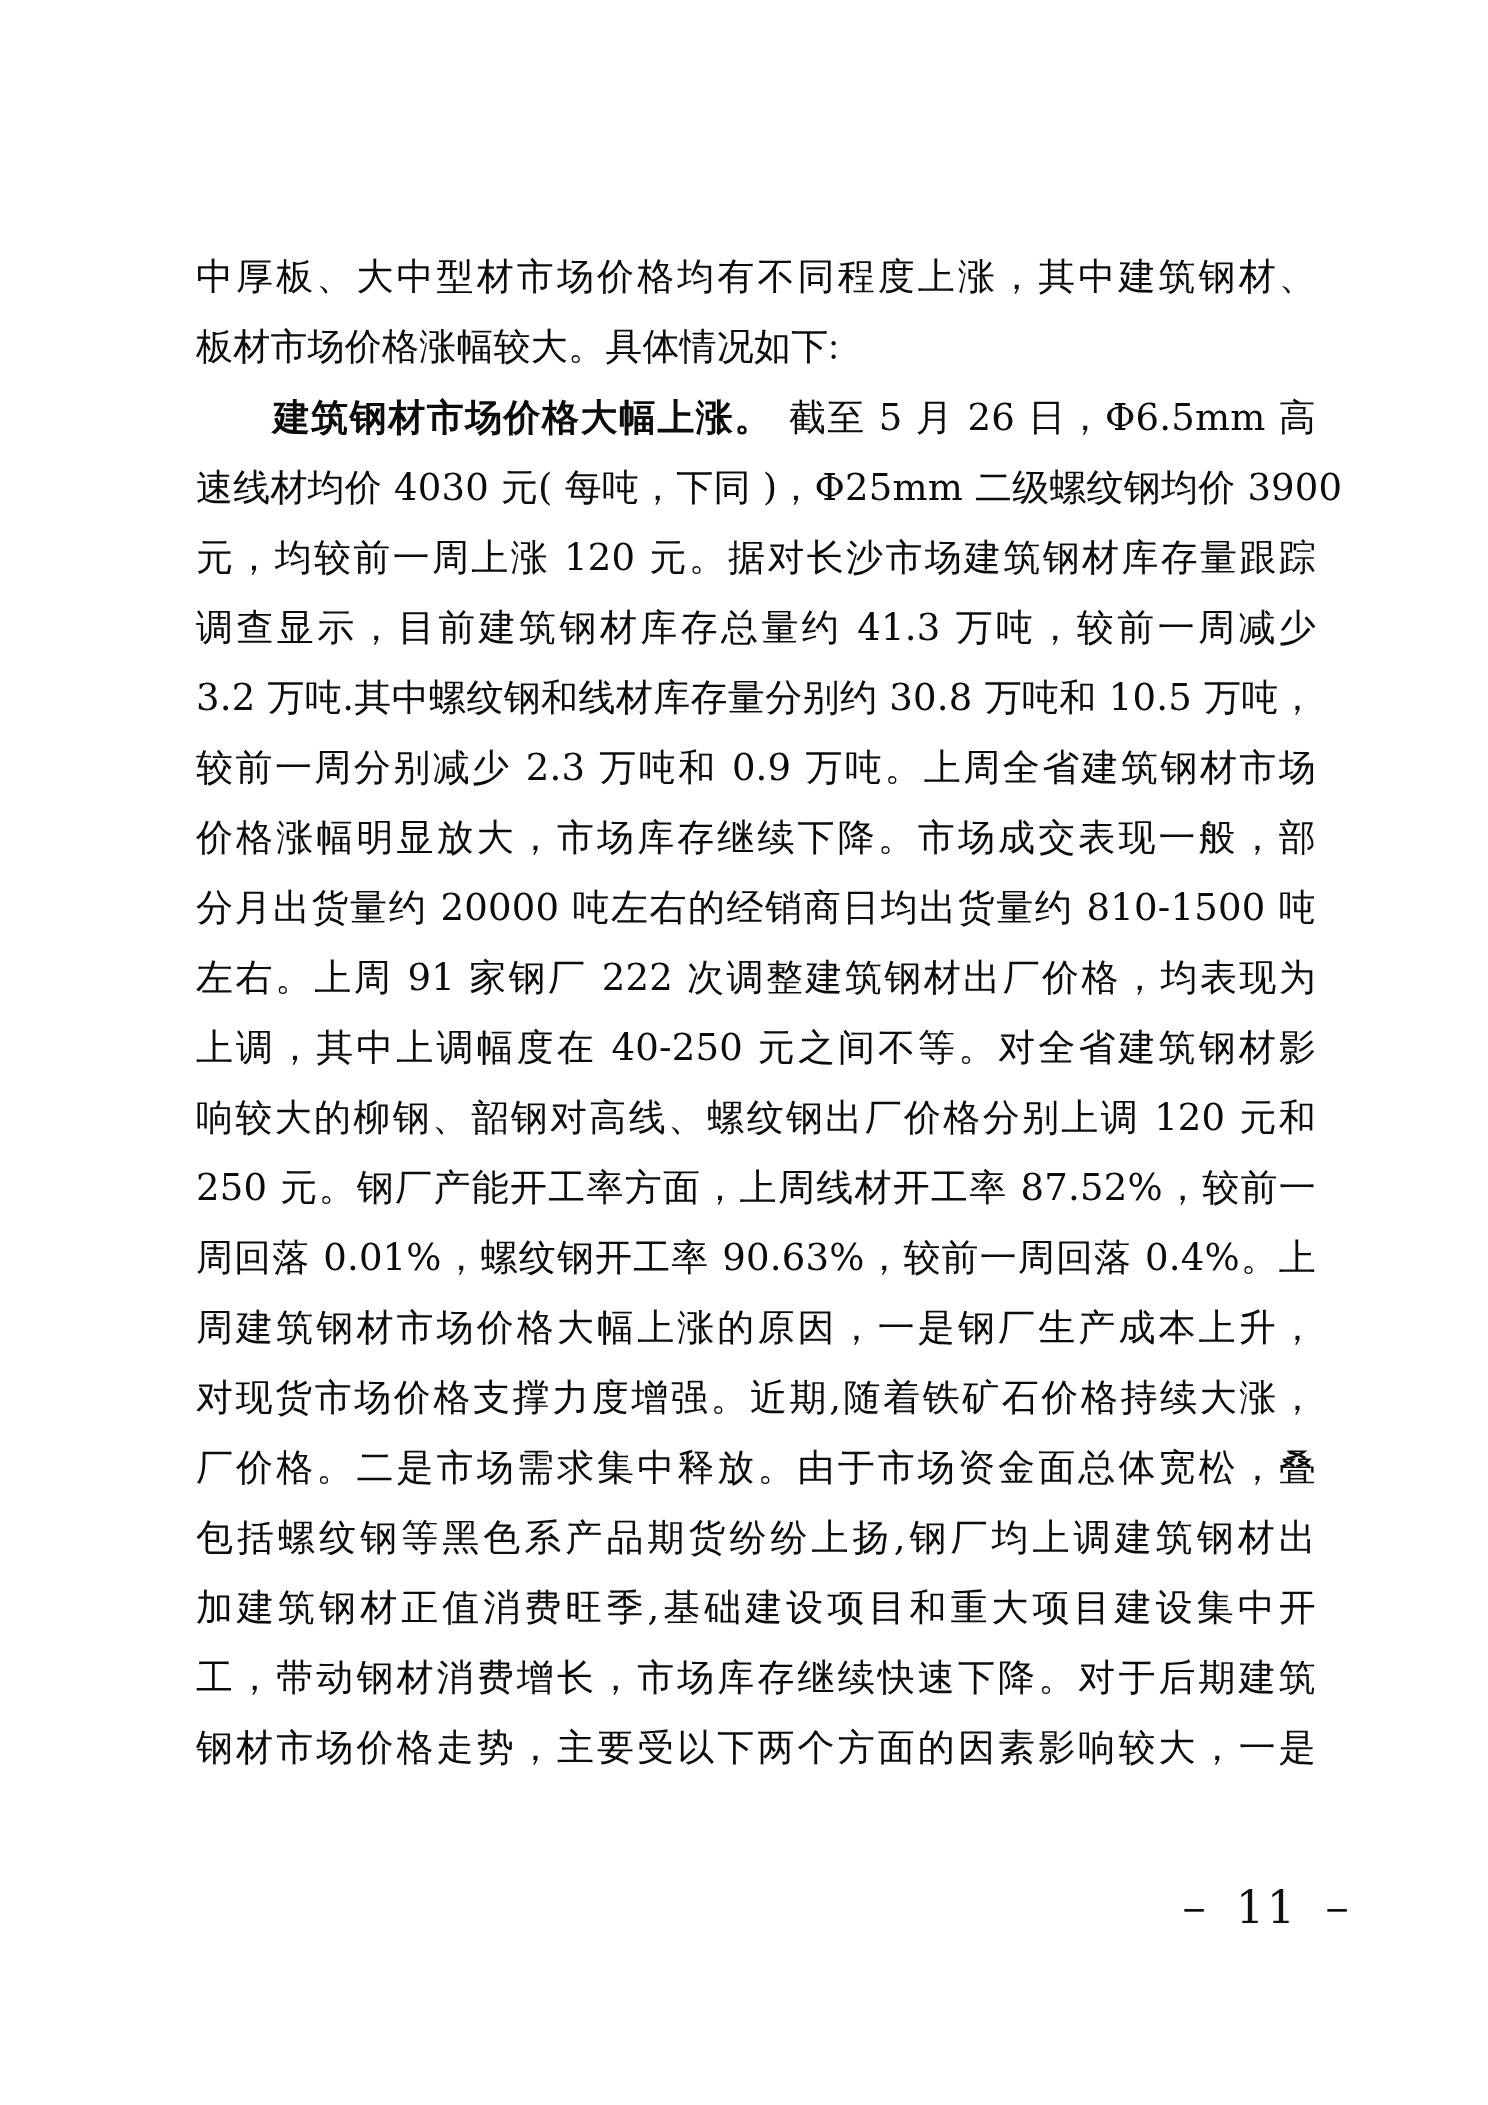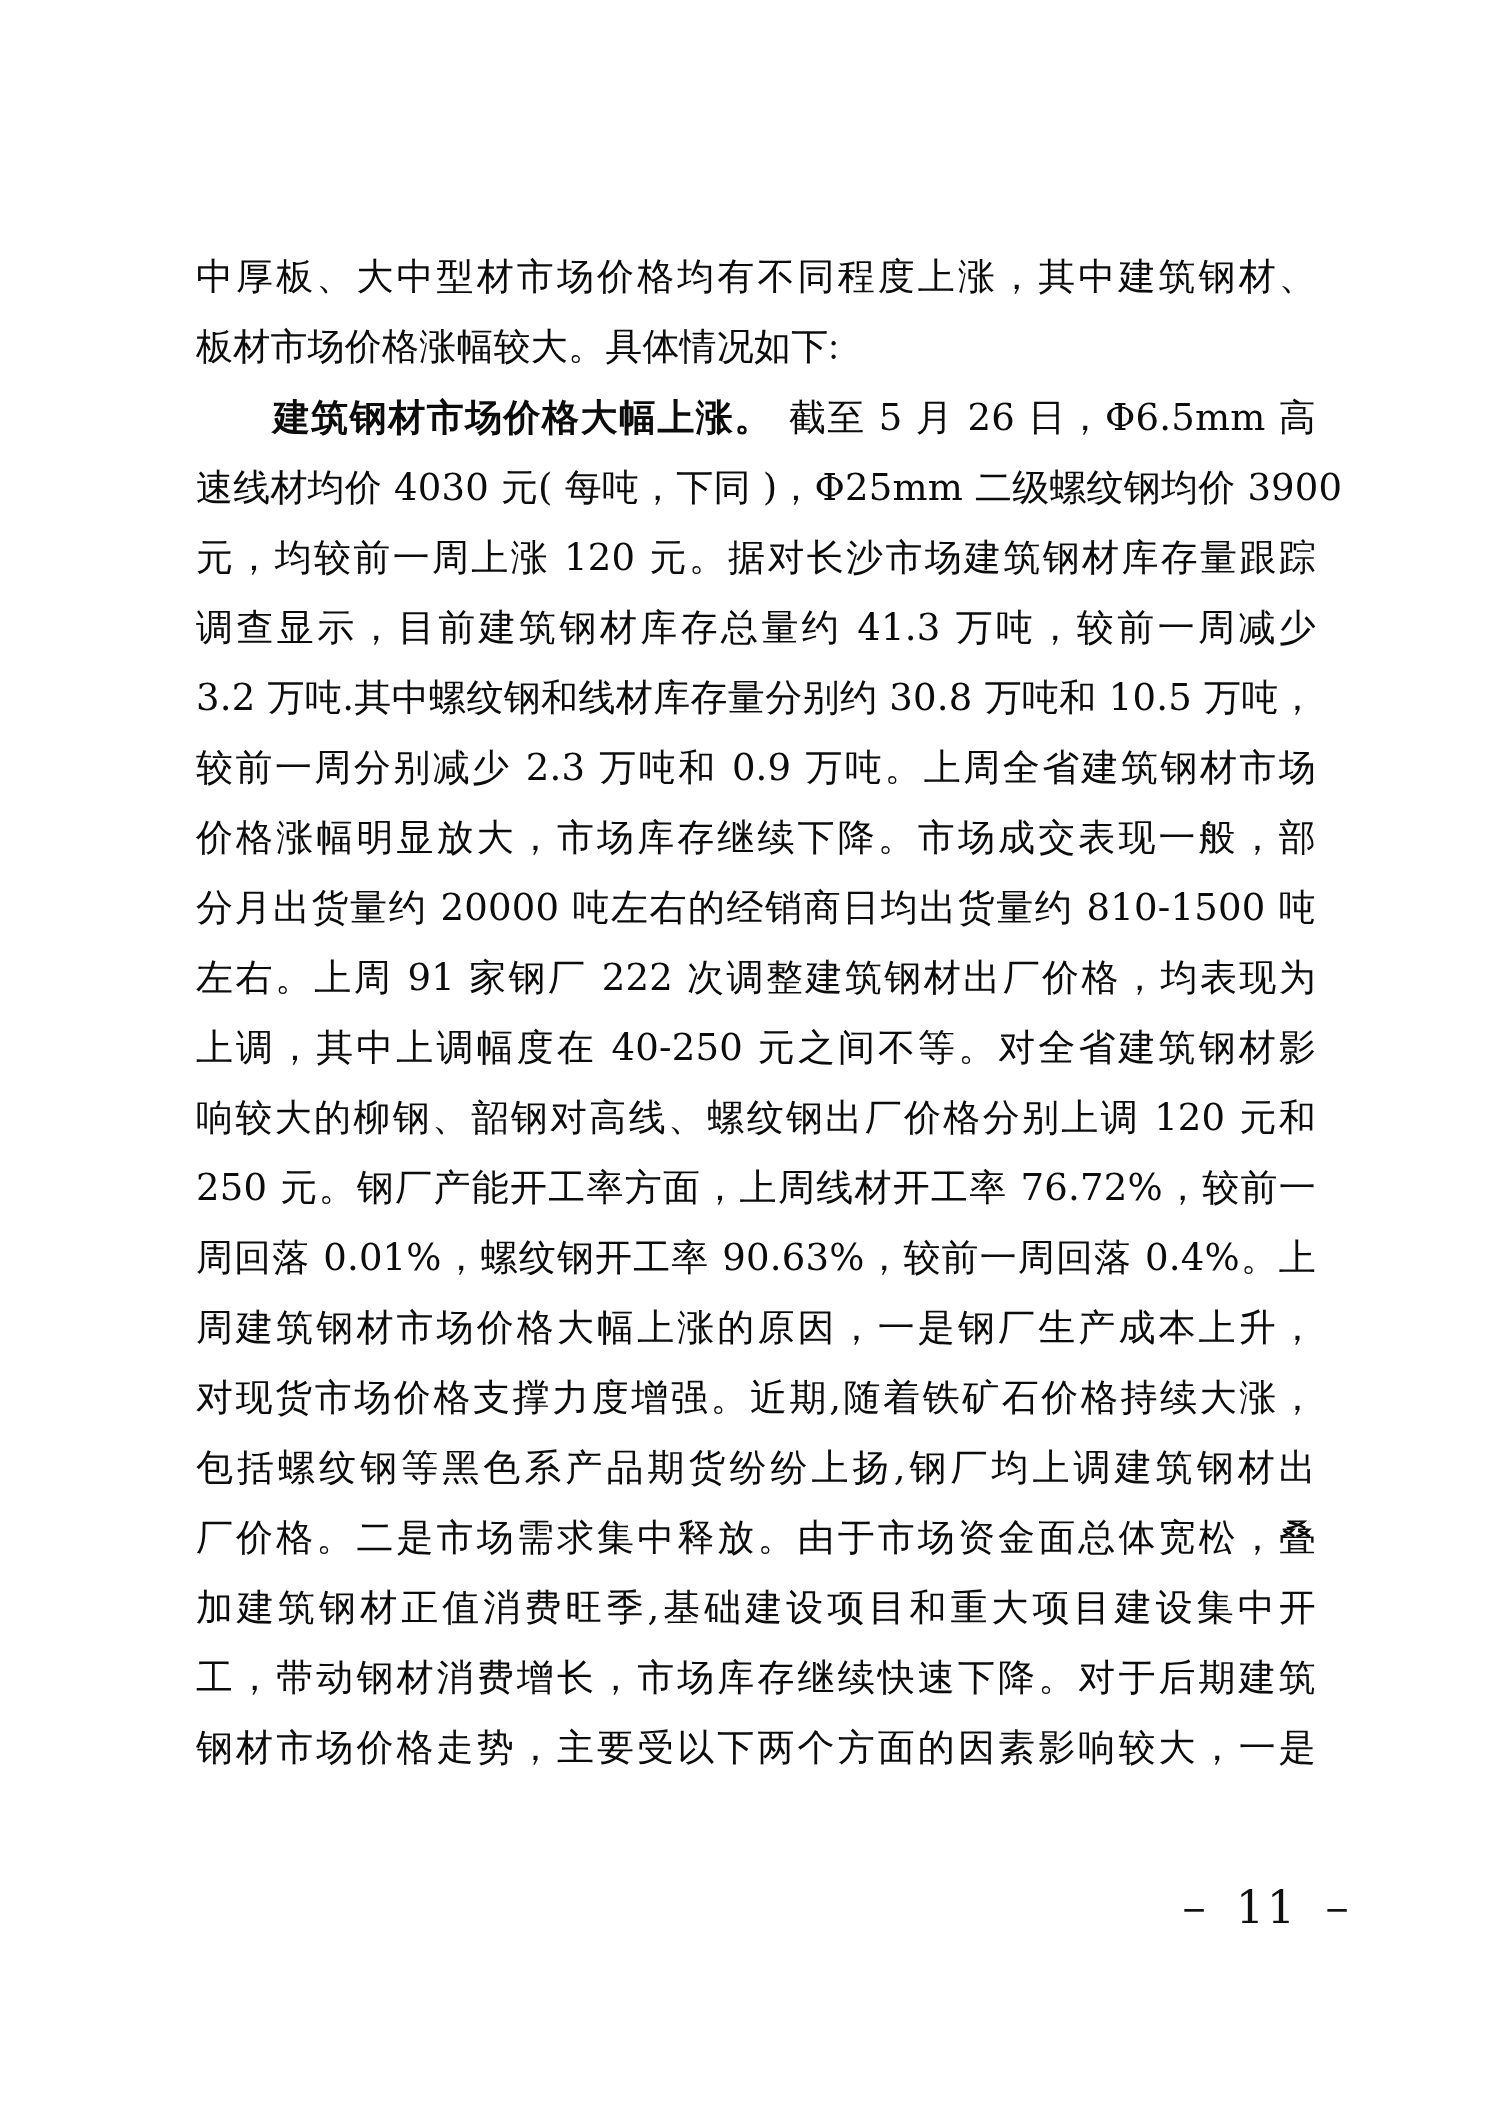--- a/index.html
+++ b/index.html
@@ -76,26 +76,26 @@
       <div class="line justify">速线材均价 4030 元( 每吨，下同 )，Φ25mm 二级螺纹钢均价 3900</div>
       <div class="line justify">元，均较前一周上涨 120 元。据对长沙市场建筑钢材库存量跟踪</div>
       <div class="line justify">调查显示，目前建筑钢材库存总量约 41.3 万吨，较前一周减少</div>
       <div class="line justify">3.2 万吨.其中螺纹钢和线材库存量分别约 30.8 万吨和 10.5 万吨，</div>
       <div class="line justify">较前一周分别减少 2.3 万吨和 0.9 万吨。上周全省建筑钢材市场</div>
       <div class="line justify">价格涨幅明显放大，市场库存继续下降。市场成交表现一般，部</div>
       <div class="line justify">分月出货量约 20000 吨左右的经销商日均出货量约 810-1500 吨</div>
       <div class="line justify">左右。上周 91 家钢厂 222 次调整建筑钢材出厂价格，均表现为</div>
       <div class="line justify">上调，其中上调幅度在 40-250 元之间不等。对全省建筑钢材影</div>
       <div class="line justify">响较大的柳钢、韶钢对高线、螺纹钢出厂价格分别上调 120 元和</div>
-      <div class="line justify">250 元。钢厂产能开工率方面，上周线材开工率 76.72%，较前一</div>
+      <div class="line justify">250 元。钢厂产能开工率方面，上周线材开工率 87.52%，较前一</div>
       <div class="line justify">周回落 0.01%，螺纹钢开工率 90.63%，较前一周回落 0.4%。上</div>
       <div class="line justify">周建筑钢材市场价格大幅上涨的原因，一是钢厂生产成本上升，</div>
       <div class="line justify">对现货市场价格支撑力度增强。近期,随着铁矿石价格持续大涨，</div>
+      <div class="line justify">厂价格。二是市场需求集中释放。由于市场资金面总体宽松，叠</div>
       <div class="line justify">包括螺纹钢等黑色系产品期货纷纷上扬,钢厂均上调建筑钢材出</div>
-      <div class="line justify">厂价格。二是市场需求集中释放。由于市场资金面总体宽松，叠</div>
       <div class="line justify">加建筑钢材正值消费旺季,基础建设项目和重大项目建设集中开</div>
       <div class="line justify">工，带动钢材消费增长，市场库存继续快速下降。对于后期建筑</div>
       <div class="line justify">钢材市场价格走势，主要受以下两个方面的因素影响较大，一是</div>
     </div>
 
   </div>
 
   <div class="footer">－ 11 －</div>
 </div>
 

